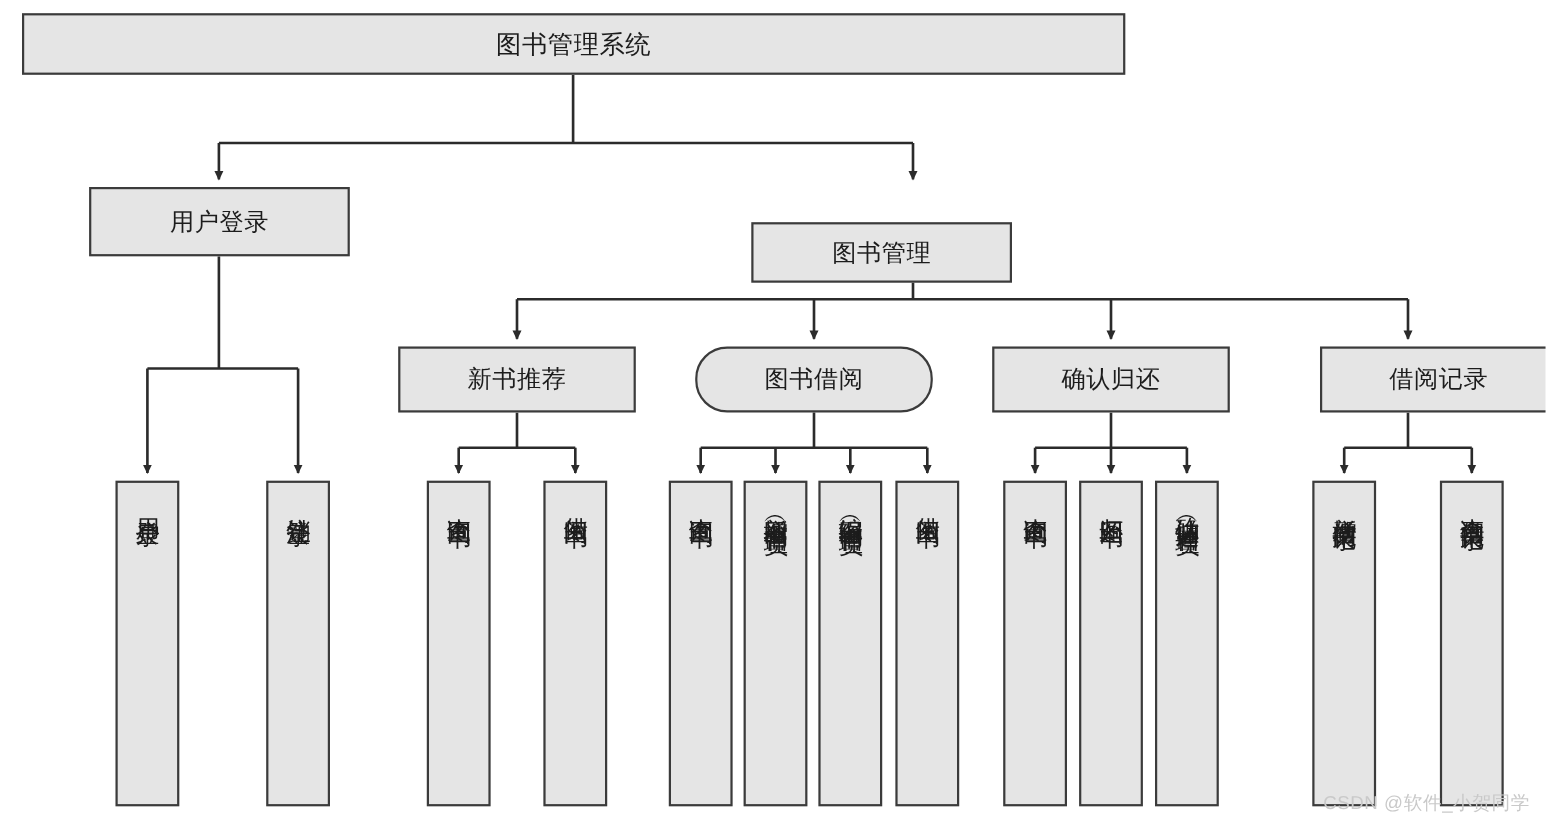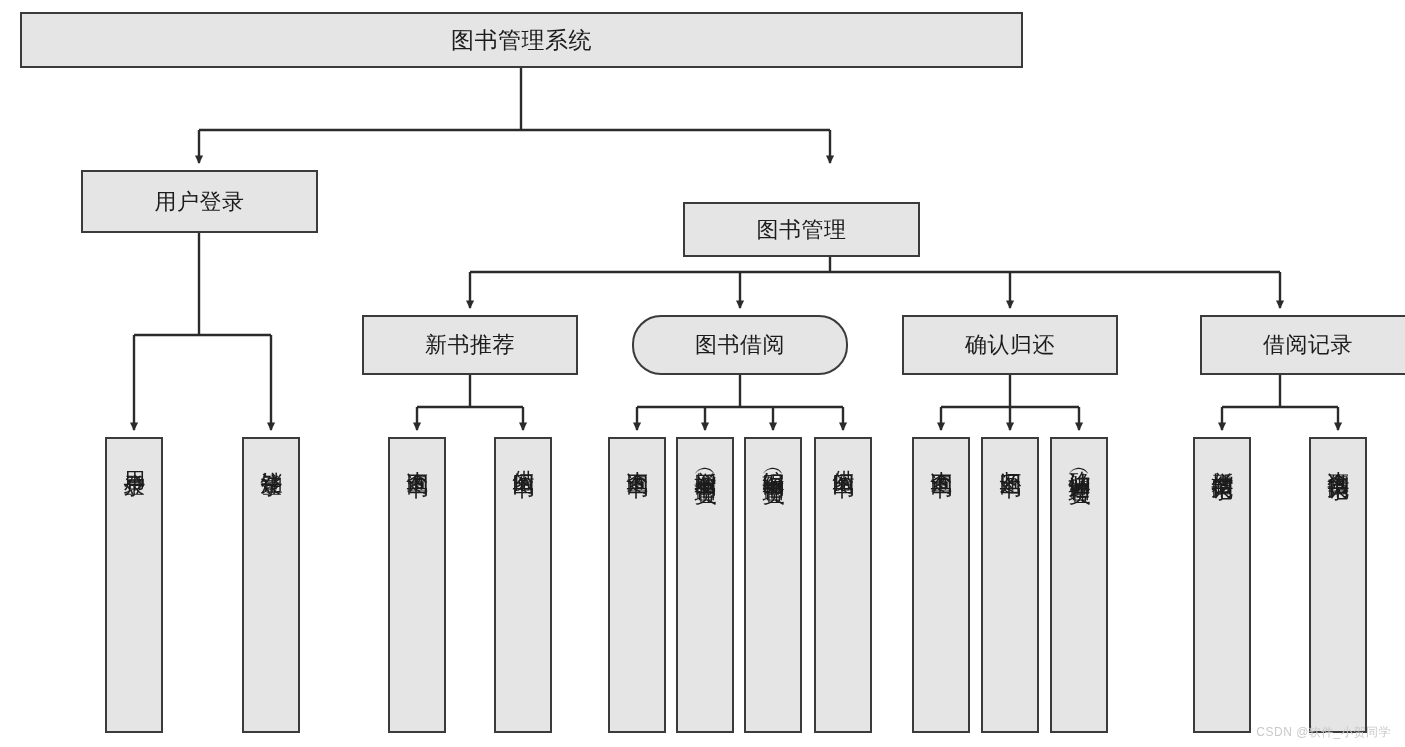--- a/index.html
+++ b/index.html
@@ -56,21 +56,21 @@
     font-size:22px;
     line-height:1.22;
     letter-spacing:2px;
     white-space:normal;
     max-height:286px;
   }
   .watermark{
     position:absolute;
     right:14px;
     bottom:6px;
-    font-size:12px;
+    font-size:17px;
     color:#c9c9c9;
     letter-spacing:0.5px;
     z-index:6;
     white-space:nowrap;
     font-family:"Liberation Sans","DejaVu Sans",sans-serif;
   }
 </style>
 </head>
 <body>
 

